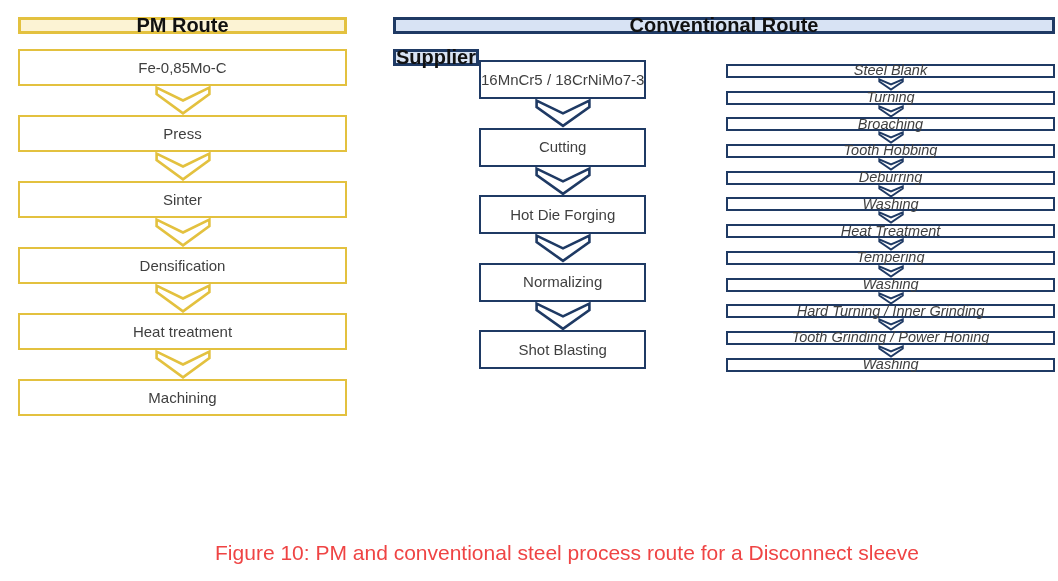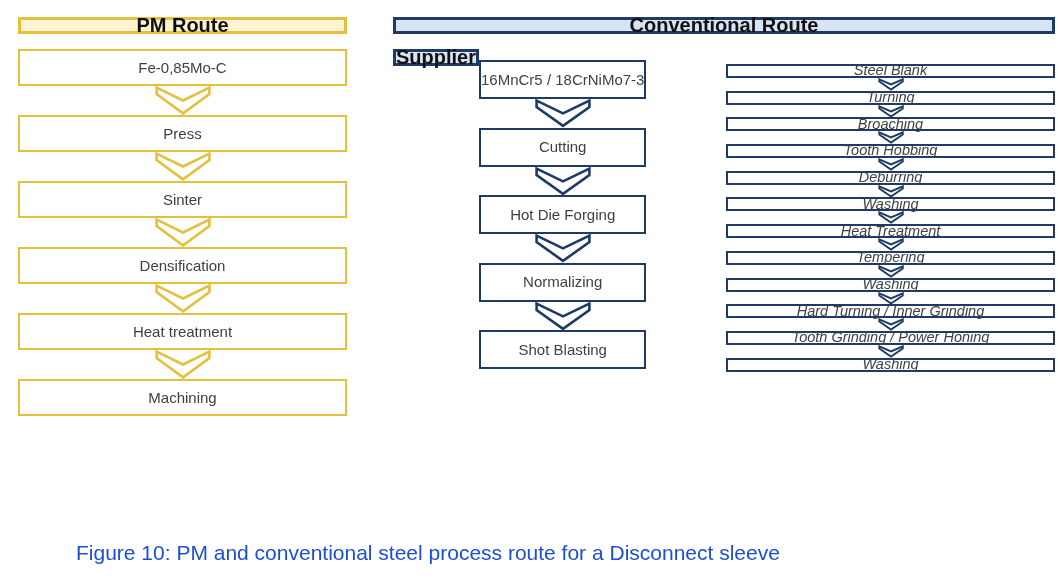--- a/index.html
+++ b/index.html
@@ -39,21 +39,21 @@
     flex: none; text-align: left; line-height: 1.05;
   }
   .step-box.pm       { height: 37px; border: 2px solid var(--pm-border);   font-size: 15px; }
   .step-box.supplier { height: 39px; border: 2px solid var(--conv-border); font-size: 15px; }
   .step-box.gear     { height: 14px; border: 2px solid var(--conv-border); font-size: 14.5px; font-style: italic; }
 
   svg.arrow { flex: none; display: block; }
 
   #caption {
     position: absolute; left: 76px; top: 541px; width: 982px;
-    font-size: 21px; color: #1d4ed8;
+    text-align: center; font-size: 21px; color: #ef4444;
   }
 </style>
 </head>
 <body>
 
 <div id="pm-column" class="col">
   <div class="hdr pm">PM Route</div>
   <div id="pm-flow" class="flow">
       <div class="step-box pm">Fe-0,85Mo-C</div>
       <svg class="arrow" width="56" height="29" viewBox="0 0 56 29" style="height:29px">

